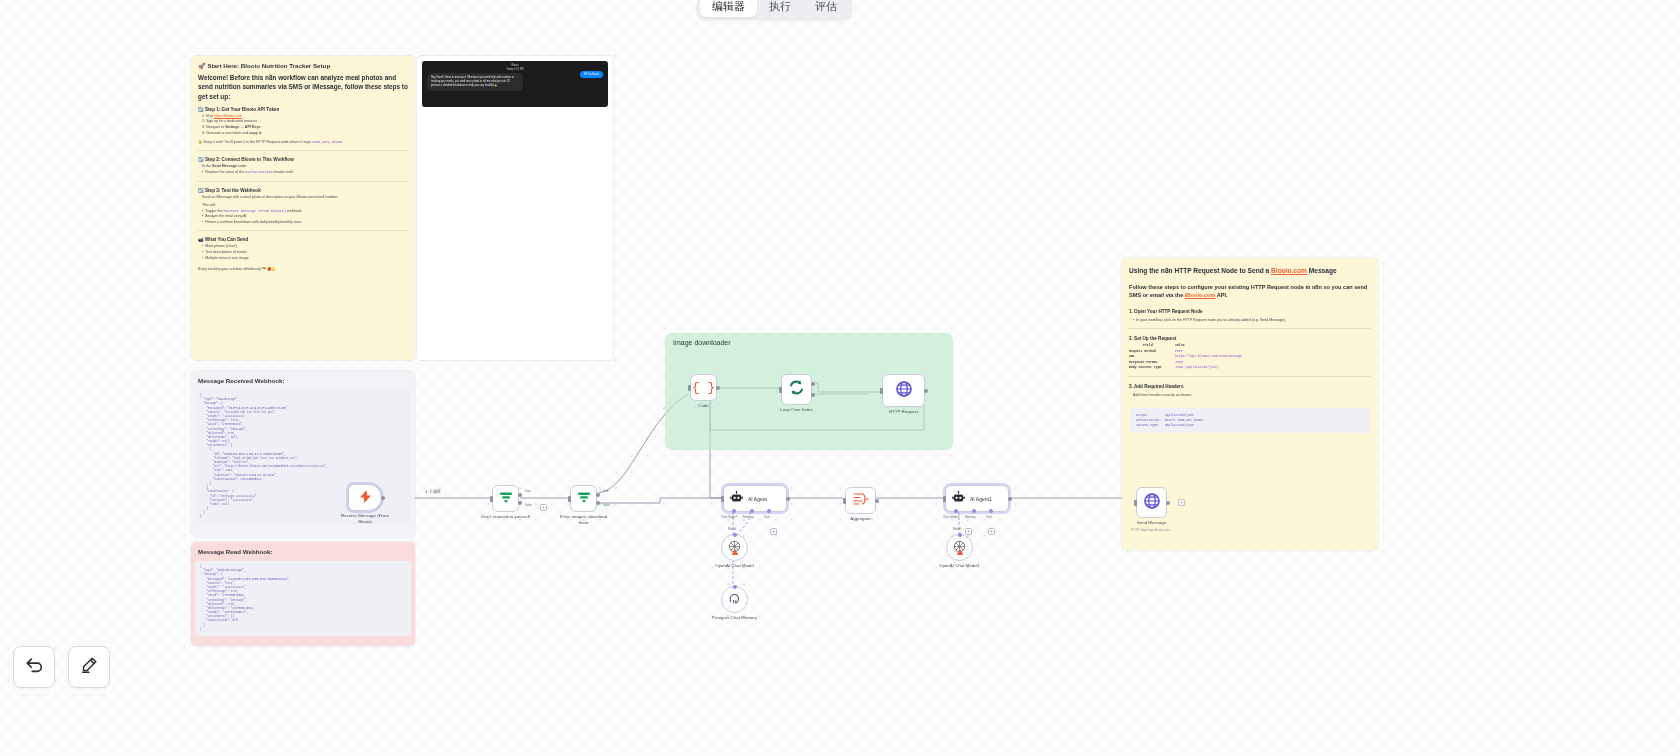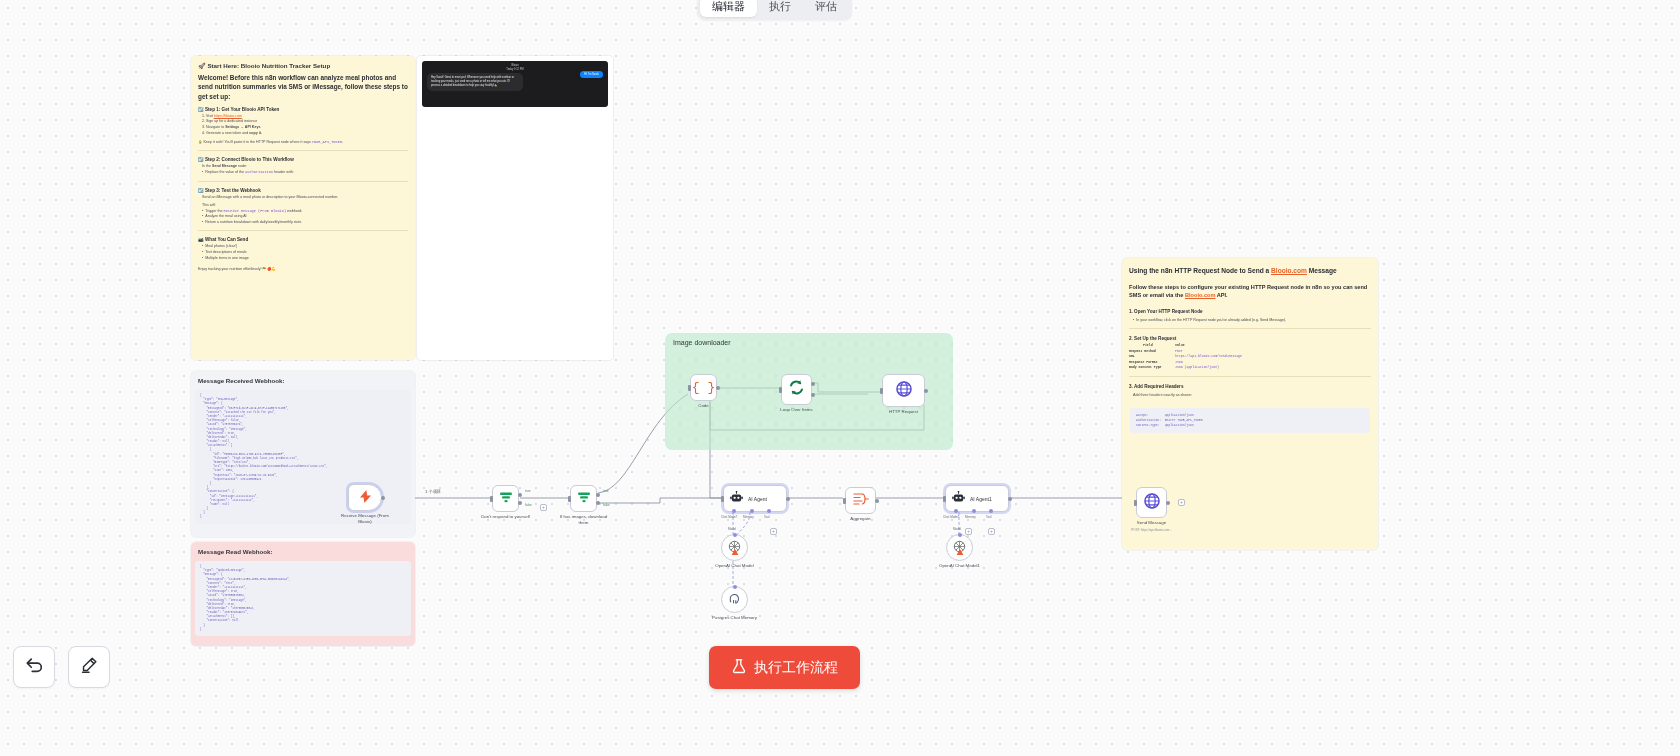--- a/index.html
+++ b/index.html
@@ -611,23 +611,14 @@
   <div class="tool-btn" style="left:68px; top:646px;">
     <span>
       <svg width="20" height="20" viewBox="0 0 22 22">
         <path d="M14.5 3.5 18.5 7.5 9 17H5v-4z" stroke="#2b2e34" stroke-width="1.6" fill="none" stroke-linejoin="round"></path>
         <path d="M12.5 5.5l4 4" stroke="#2b2e34" stroke-width="1.6"></path>
         <path d="M4 19h7" stroke="#2b2e34" stroke-width="1.8" stroke-linecap="round"></path>
       </svg>
     </span>
   </div>
 
-  <div class="exec-btn">
-    <span>
-      <svg width="16" height="16" viewBox="0 0 18 18">
-        <path d="M7 2v5.2L3 14.2a1.4 1.4 0 0 0 1.2 2.1h9.6a1.4 1.4 0 0 0 1.2-2.1L11 7.2V2" stroke="#fff" stroke-width="1.5" fill="none" stroke-linejoin="round"></path>
-        <path d="M6 2h6" stroke="#fff" stroke-width="1.5" stroke-linecap="round"></path>
-      </svg>
-    </span>
-    <span>执行工作流程</span>
-  </div>
 
 </div>
 
 </body></html>

